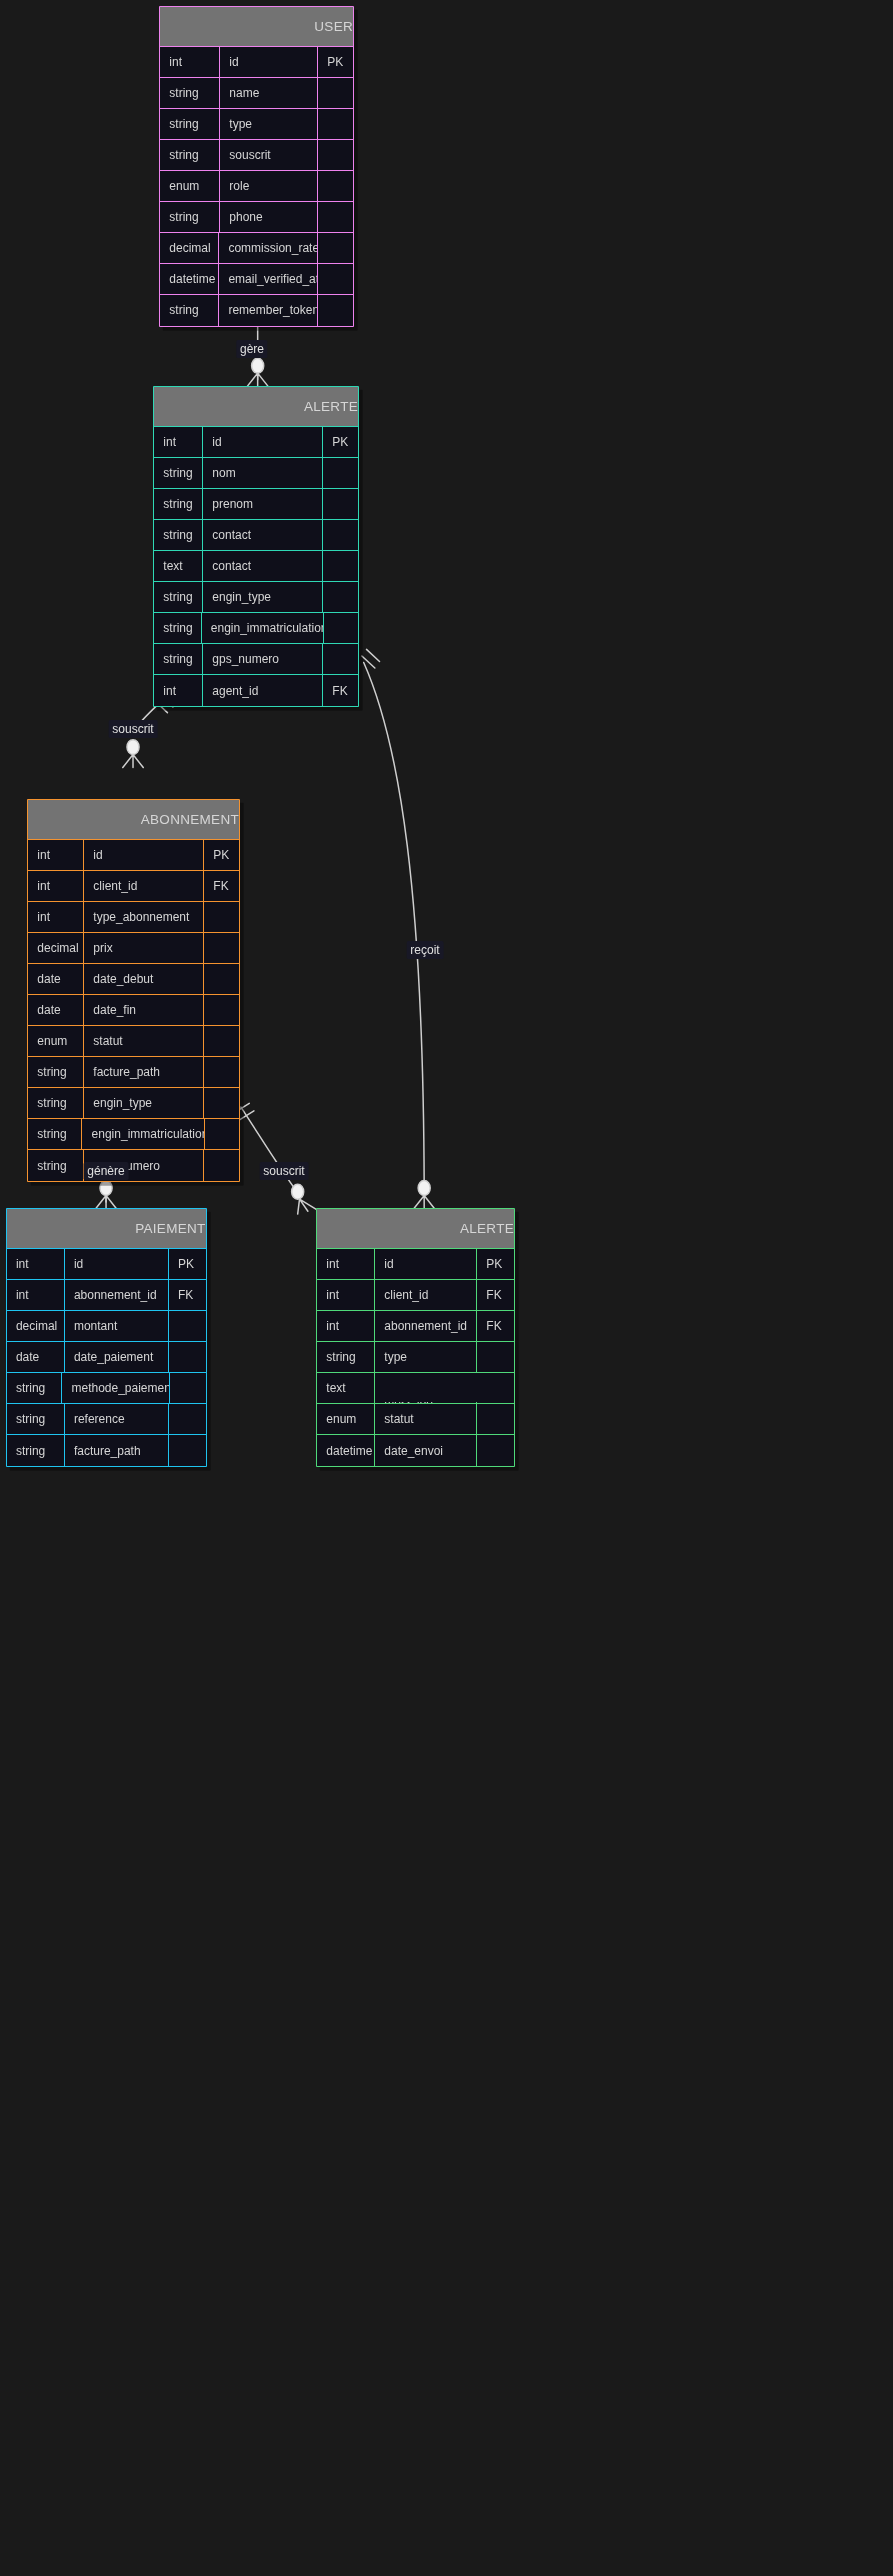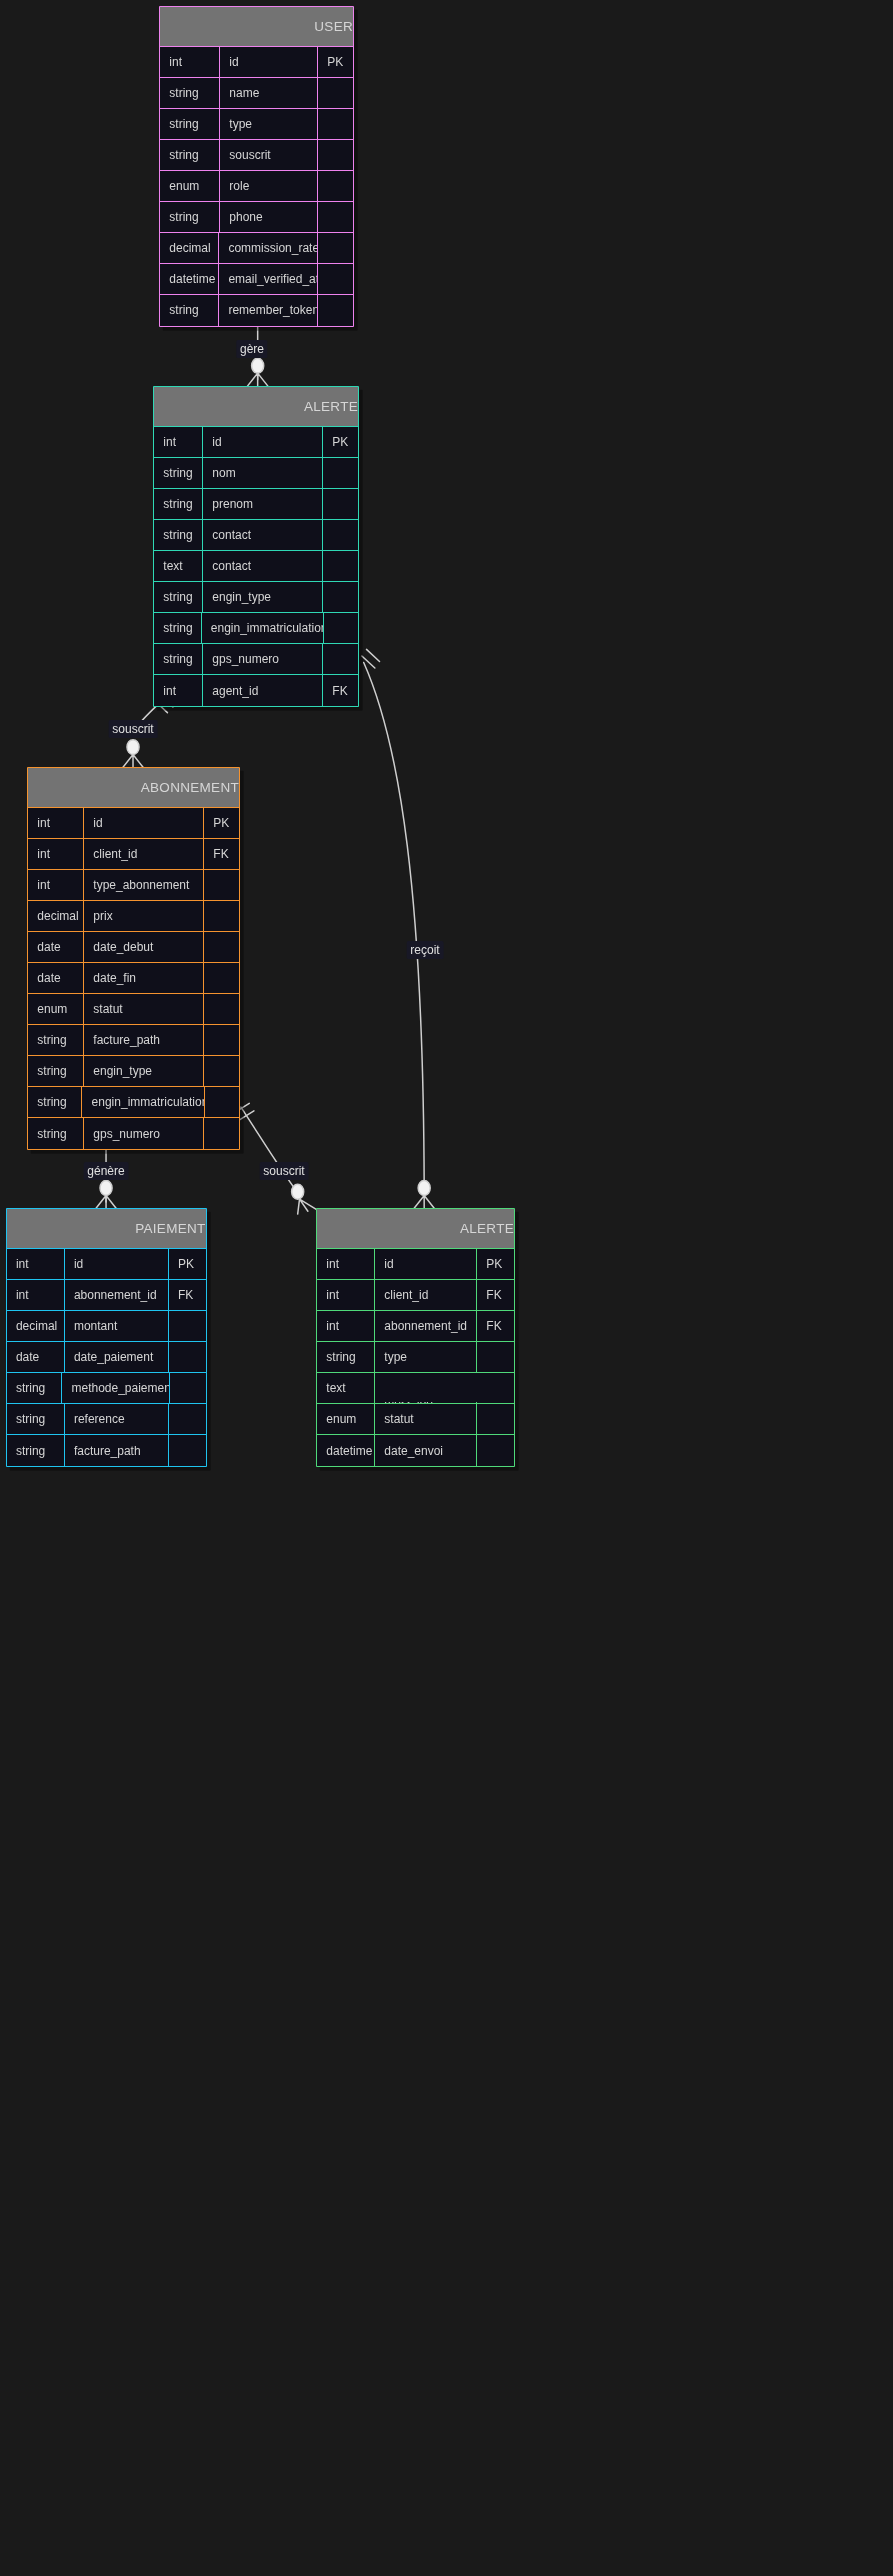--- a/index.html
+++ b/index.html
@@ -75,21 +75,21 @@
   }
   .cell.c-key {
     justify-content: flex-start;
     padding-left: 9.3px;
   }
   
   .e-user { border-color: #ee82ee; }
   .e-user .ent-title, .e-user .row, .e-user .cell.c-type, .e-user .cell.c-name { border-color: #ee82ee; }
   .e-client { border-color: #2fd8b5; }
   .e-client .ent-title, .e-client .row, .e-client .cell.c-type, .e-client .cell.c-name { border-color: #2fd8b5; }
-  .e-abonnement { border-color: #f5932f; }
+  .e-abonnement { border-color: #f5932f; margin-top: 32px; }
   .e-abonnement .ent-title, .e-abonnement .row, .e-abonnement .cell.c-type, .e-abonnement .cell.c-name { border-color: #f5932f; }
   .e-paiement { border-color: #1fc4f0; }
   .e-paiement .ent-title, .e-paiement .row, .e-paiement .cell.c-type, .e-paiement .cell.c-name { border-color: #1fc4f0; }
   .e-alerte { border-color: #4fd97a; }
   .e-alerte .ent-title, .e-alerte .row, .e-alerte .cell.c-type, .e-alerte .cell.c-name { border-color: #4fd97a; }
 
   .rel-label {
     position: absolute;
     color: #e0e0e0;
     font-size: 12px;

